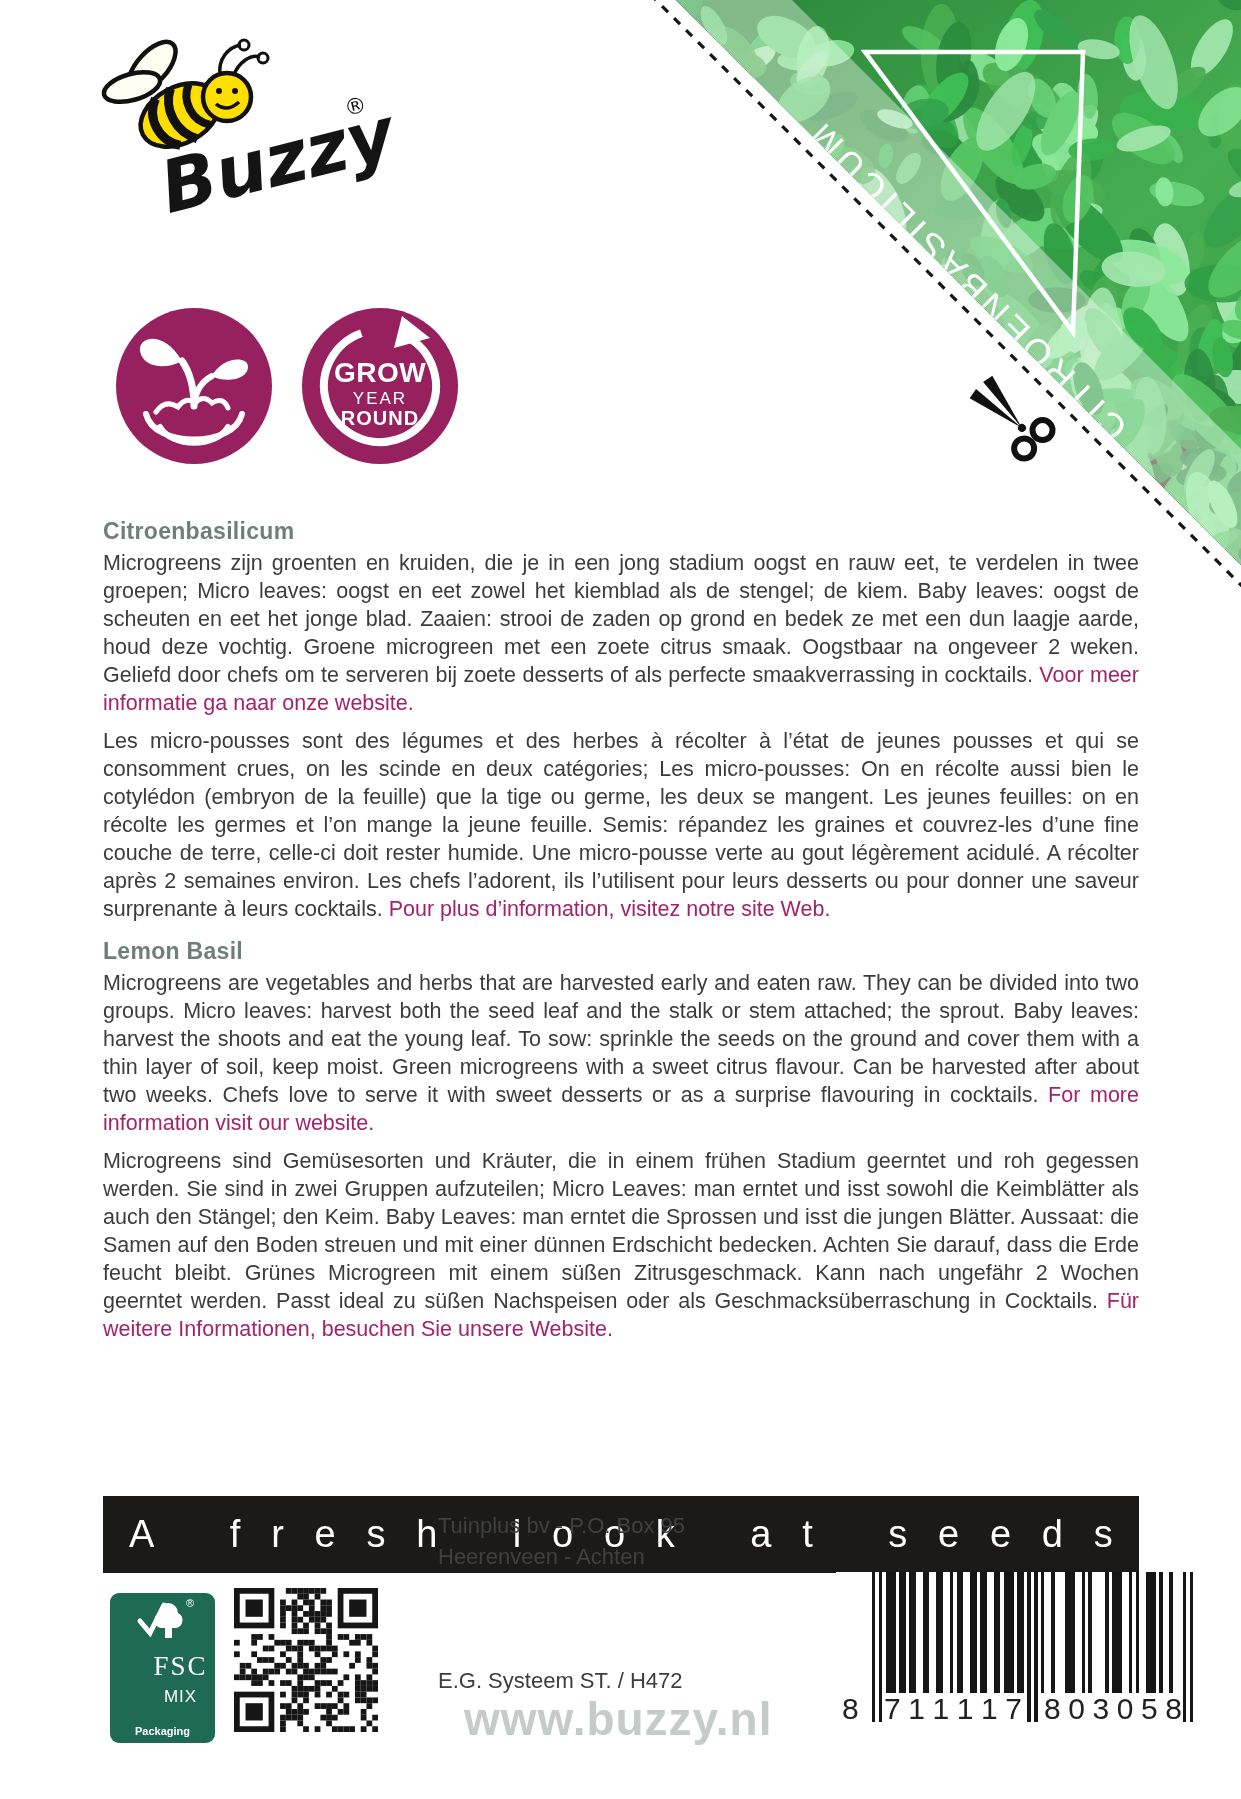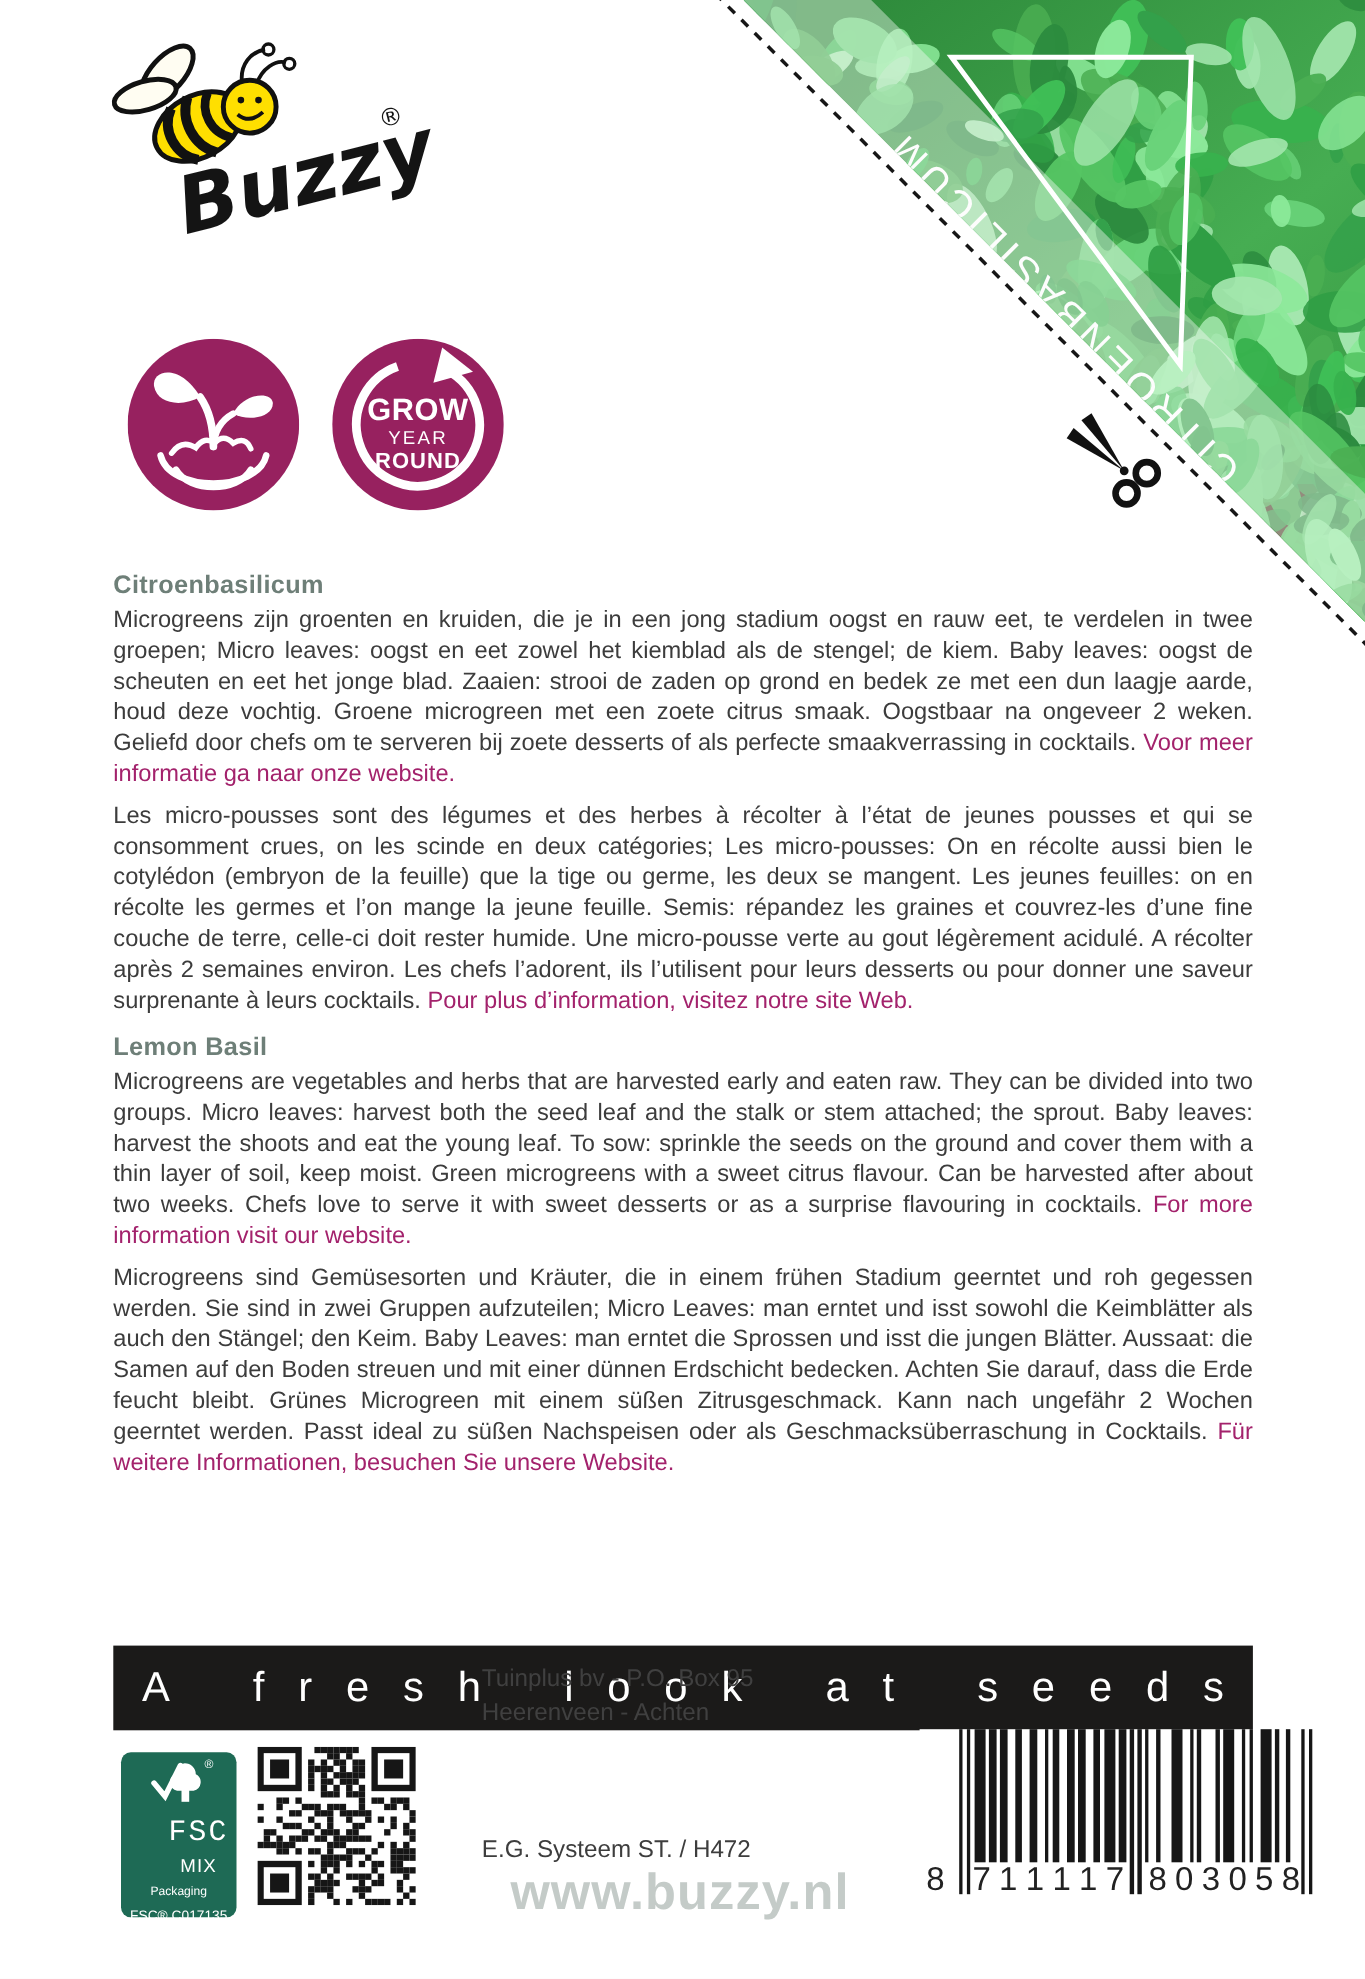--- a/index.html
+++ b/index.html
@@ -19,23 +19,23 @@
 
   
   .banner{position:absolute;left:103px;top:1496px;width:1036px;height:77px;background:#1b1a19;}
   .banner-inner{display:flex;justify-content:space-between;align-items:center;height:100%;
                 padding:0 26px;color:#ffffff;font-size:38px;}
   .banner-inner .sp{width:14px;}
 
   
   .fsc{position:absolute;left:110px;top:1593px;width:105px;height:150px;background:#1e6a55;
        border-radius:9px;color:#fff;text-align:center;}
-  .fsc .fsc-word{font-family:Liberation Mono, monospace;font-size:27px;letter-spacing:2px;margin-top:2px;padding-left:36px;}
+  .fsc .fsc-word{font-family:Liberation Serif, serif;font-size:27px;letter-spacing:2px;margin-top:2px;padding-left:36px;}
   .fsc .fsc-mix{font-size:17px;font-weight:normal;margin-top:5px;letter-spacing:1px;margin-left:36px;}
-  .fsc .fsc-pack{font-size:11px;font-weight:normal;margin-top:7px;}
+  .fsc .fsc-pack{font-size:11px;font-weight:bold;margin-top:18px;}
   .fsc .fsc-code{font-size:12.5px;font-weight:normal;margin-top:8px;}
   #qr{position:absolute;left:234px;top:1588px;width:144px;height:144px;}
   .addr{position:absolute;left:438px;top:1510px;font-size:22px;color:#404040;line-height:31px;}
   .sysline{position:absolute;left:438px;top:1668px;font-size:22px;color:#3d3d3d;}
   .website{position:absolute;left:464px;top:1692px;font-size:46px;font-weight:bold;color:#c4cbc8;letter-spacing:1px;}
   .barcode{position:absolute;left:836px;top:1572px;width:372px;height:170px;background:#fff;}
   .barcode .bar{position:absolute;top:0;background:#161616;}
   .bc-first{position:absolute;left:6px;top:120px;font-size:30px;color:#222;}
   .bc-grp{position:absolute;top:120px;display:flex;justify-content:space-between;font-size:30px;color:#222;}
   #bc-left{left:48px;width:138px;}

